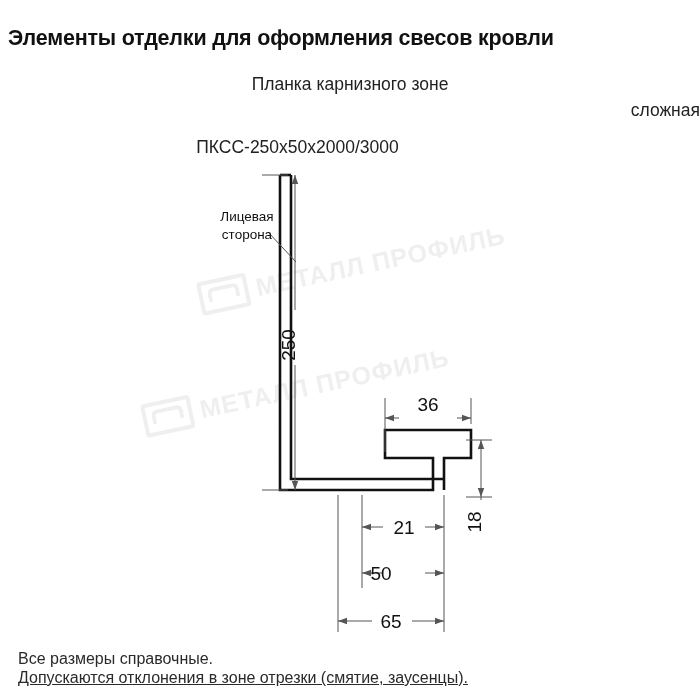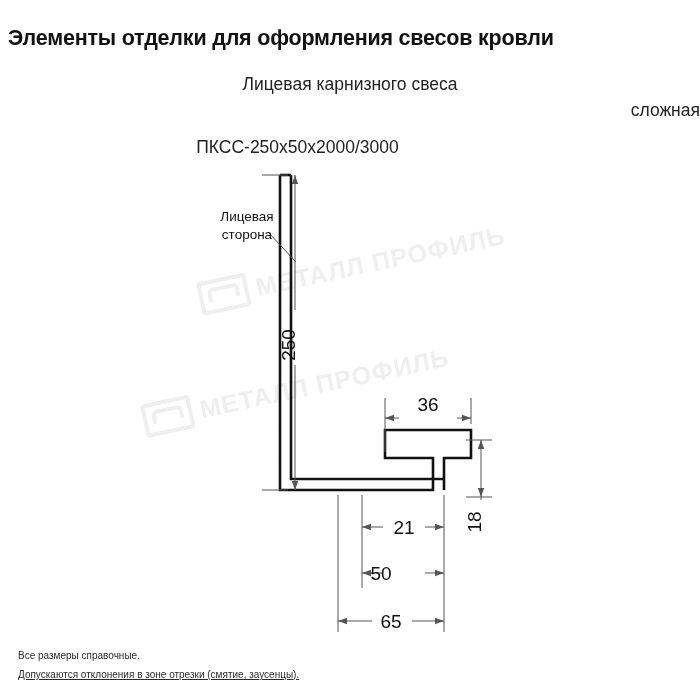--- a/index.html
+++ b/index.html
@@ -47,21 +47,21 @@
     top: 137px;
     left: 0;
     width: 595px;
     text-align: center;
     font-size: 17.5px;
     color: #222222;
   }
   .footer {
     position: absolute;
     left: 18px;
-    font-size: 10px;
+    font-size: 16px;
     color: #2a2a2a;
   }
   .footer-1 { top: 650px; }
   .footer-2 { top: 669px; text-decoration: underline; }
 
   
   .wm {
     position: absolute;
     color: #efefef;
     font-weight: bold;
@@ -114,21 +114,21 @@
     font-size: 13.5px;
     fill: #111111;
   }
 </style>
 </head>
 <body>
 
 <div class="page">
 
   <div class="title">Элементы отделки для оформления свесов кровли</div>
-  <div class="subtitle subtitle-1">Лицевая карнизного свеса</div>
+  <div class="subtitle subtitle-1">Планка карнизного зоне</div>
   <div class="subtitle subtitle-2">сложная</div>
   <div class="code">ПКСС-250х50х2000/3000</div>
 
   <div class="wm wm-1">
     <span class="wm-logo"></span>
     <span>МЕТАЛЛ ПРОФИЛЬ</span>
   </div>
   <div class="wm wm-2">
     <span class="wm-logo"></span>
     <span>МЕТАЛЛ ПРОФИЛЬ</span>

